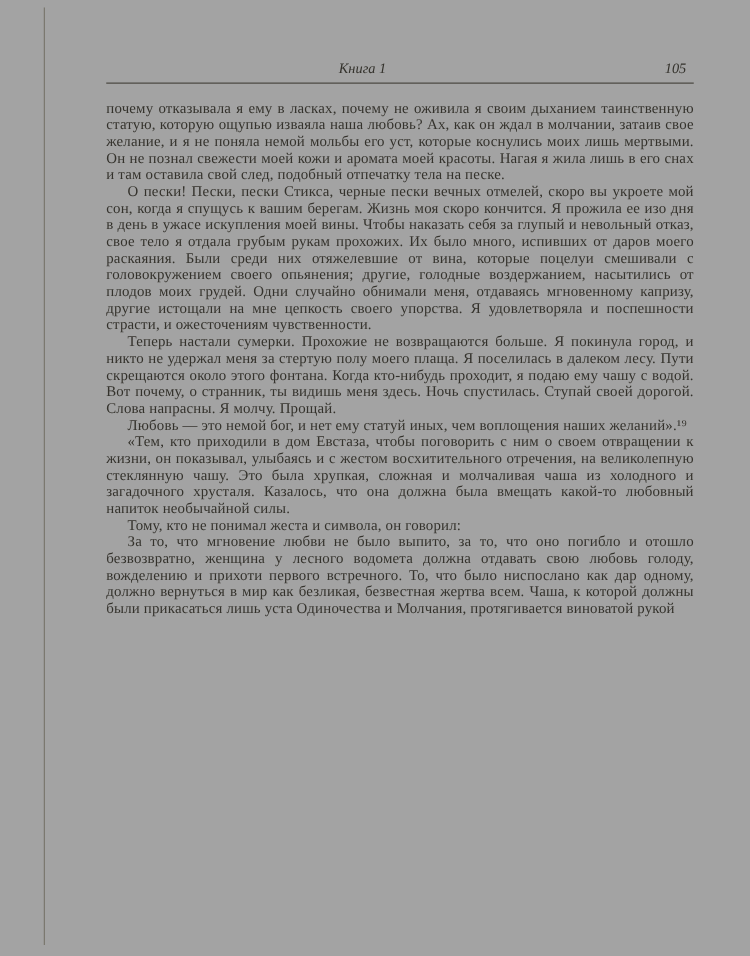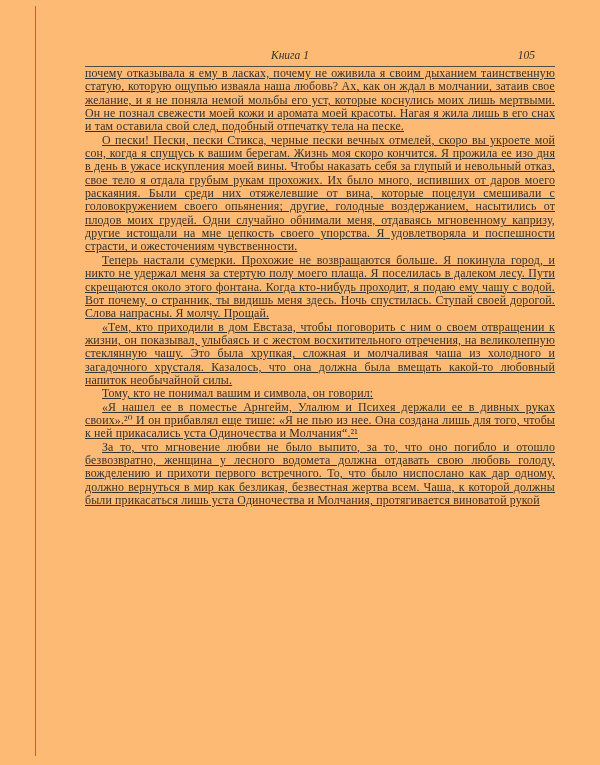--- a/index.html
+++ b/index.html
@@ -1,21 +1,21 @@
 <!DOCTYPE html>
 <html><head>
 <meta charset="utf-8">
 <style>
   html, body { margin: 0; padding: 0; background: #c9c7c1; }
   .page {
     position: relative;
     width: 600px;
     height: 765px;
     margin: 0 auto;
-    background: #fdba74;
+    background: #a3a3a3;
     font-family: "Liberation Serif", "DejaVu Serif", serif;
     color: #34322c;
     overflow: hidden;
   }
   .edge-line {
     position: absolute;
     left: 35px;
     top: 6px;
     height: 750px;
     width: 1px;
@@ -33,30 +33,30 @@
     font-size: 11.5px;
     height: 15px;
   }
   .header .book-title {
     position: absolute;
     left: 0; right: 60px;
     text-align: center;
   }
   .header .page-number {
     position: absolute;
-    right: 20px;
+    right: 6px;
     top: 0;
   }
   .header-rule {
     border: 0;
     border-bottom: 1px solid #4d4b44;
     margin: 2px 0 0 0;
   }
   .body-text {
-    text-decoration: underline;
+    margin-top: 13px;
   }
   .body-text p {
     margin: 0;
     font-size: 11.9px;
     line-height: 13.35px;
     text-align: justify;
     letter-spacing: 0.15px;
   }
   .body-text p.indent { text-indent: 17px; }
 </style>
@@ -68,19 +68,19 @@
   <div class="content">
     <div class="header">
       <span class="book-title">Книга 1</span>
       <span class="page-number">105</span>
     </div>
     <hr class="header-rule">
     <div class="body-text">
         <p>почему отказывала я ему в ласках, почему не оживила я своим дыханием таинственную статую, которую ощупью изваяла наша любовь? Ах, как он ждал в молчании, затаив свое желание, и я не поняла немой мольбы его уст, которые коснулись моих лишь мертвыми. Он не познал свежести моей кожи и аромата моей красоты. Нагая я жила лишь в его снах и там оставила свой след, подобный отпечатку тела на песке.</p>
         <p class="indent">О пески! Пески, пески Стикса, черные пески вечных отмелей, скоро вы укроете мой сон, когда я спущусь к вашим берегам. Жизнь моя скоро кончится. Я прожила ее изо дня в день в ужасе искупления моей вины. Чтобы наказать себя за глупый и невольный отказ, свое тело я отдала грубым рукам прохожих. Их было много, испивших от даров моего раскаяния. Были среди них отяжелевшие от вина, которые поцелуи смешивали с головокружением своего опьянения; другие, голодные воздержанием, насытились от плодов моих грудей. Одни случайно обнимали меня, отдаваясь мгновенному капризу, другие истощали на мне цепкость своего упорства. Я удовлетворяла и поспешности страсти, и ожесточениям чувственности.</p>
         <p class="indent">Теперь настали сумерки. Прохожие не возвращаются больше. Я покинула город, и никто не удержал меня за стертую полу моего плаща. Я поселилась в далеком лесу. Пути скрещаются около этого фонтана. Когда кто-нибудь проходит, я подаю ему чашу с водой. Вот почему, о странник, ты видишь меня здесь. Ночь спустилась. Ступай своей дорогой. Слова напрасны. Я молчу. Прощай.</p>
+        <p class="indent">Любовь — это немой бог, и нет ему статуй иных, чем воплощения наших желаний».¹⁹</p>
         <p class="indent">«Тем, кто приходили в дом Евстаза, чтобы поговорить с ним о своем отвращении к жизни, он показывал, улыбаясь и с жестом восхитительного отречения, на великолепную стеклянную чашу. Это была хрупкая, сложная и молчаливая чаша из холодного и загадочного хрусталя. Казалось, что она должна была вмещать какой-то любовный напиток необычайной силы.</p>
-        <p class="indent">Тому, кто не понимал вашим и символа, он говорил:</p>
-        <p class="indent">«Я нашел ее в поместье Арнгейм, Улалюм и Психея держали ее в дивных руках своих».²⁰ И он прибавлял еще тише: «Я не пью из нее. Она создана лишь для того, чтобы к ней прикасались уста Одиночества и Молчания“.²¹</p>
+        <p class="indent">Тому, кто не понимал жеста и символа, он говорил:</p>
         <p class="indent">За то, что мгновение любви не было выпито, за то, что оно погибло и отошло безвозвратно, женщина у лесного водомета должна отдавать свою любовь голоду, вожделению и прихоти первого встречного. То, что было ниспослано как дар одному, должно вернуться в мир как безликая, безвестная жертва всем. Чаша, к которой должны были прикасаться лишь уста Одиночества и Молчания, протягивается виноватой рукой</p>
       </div>
   </div>
 </div>
 
 </body></html>

